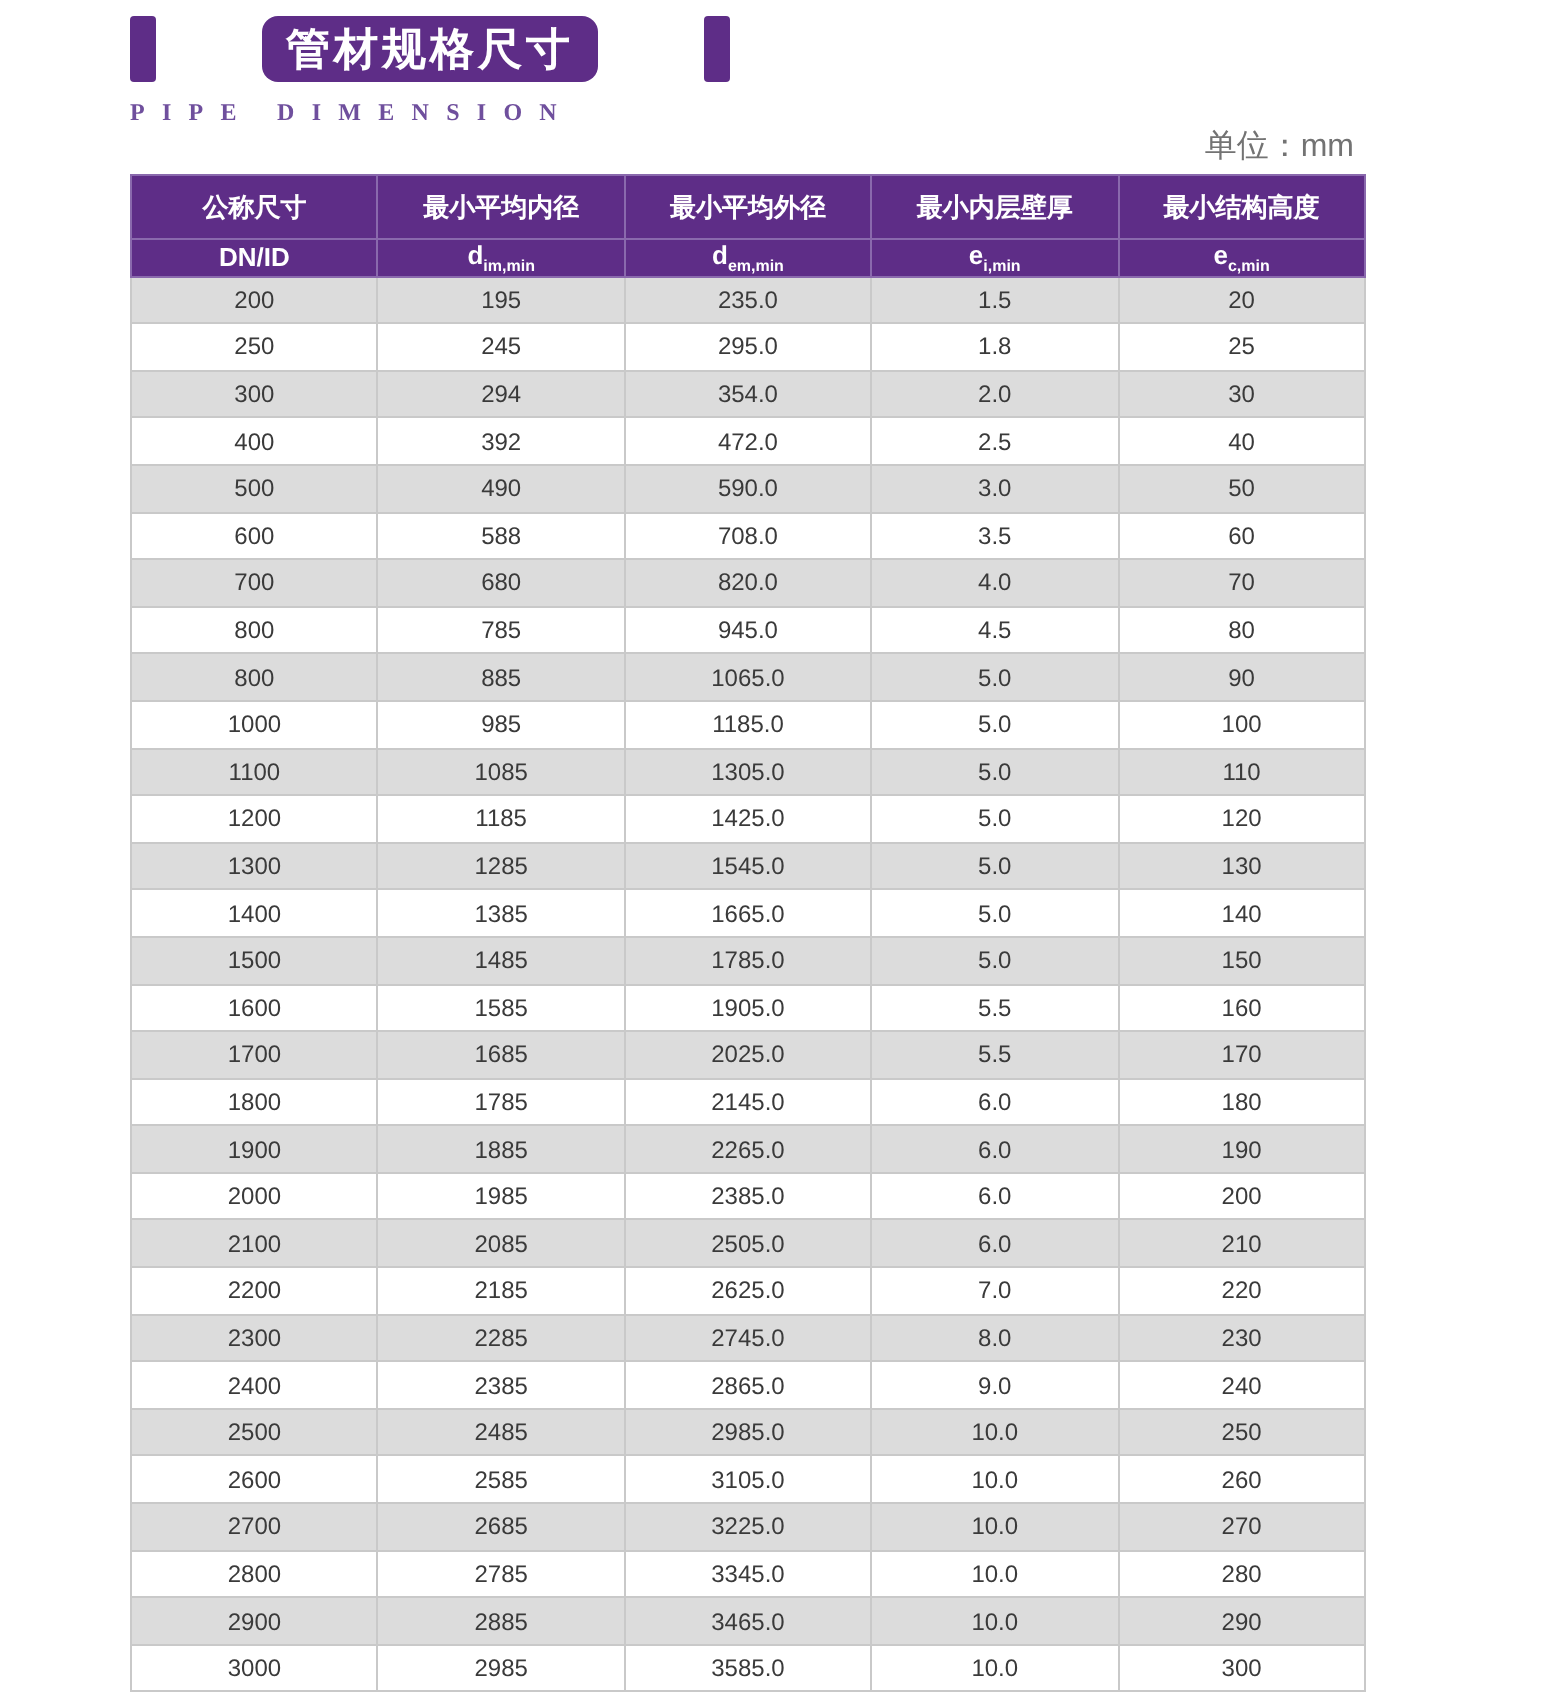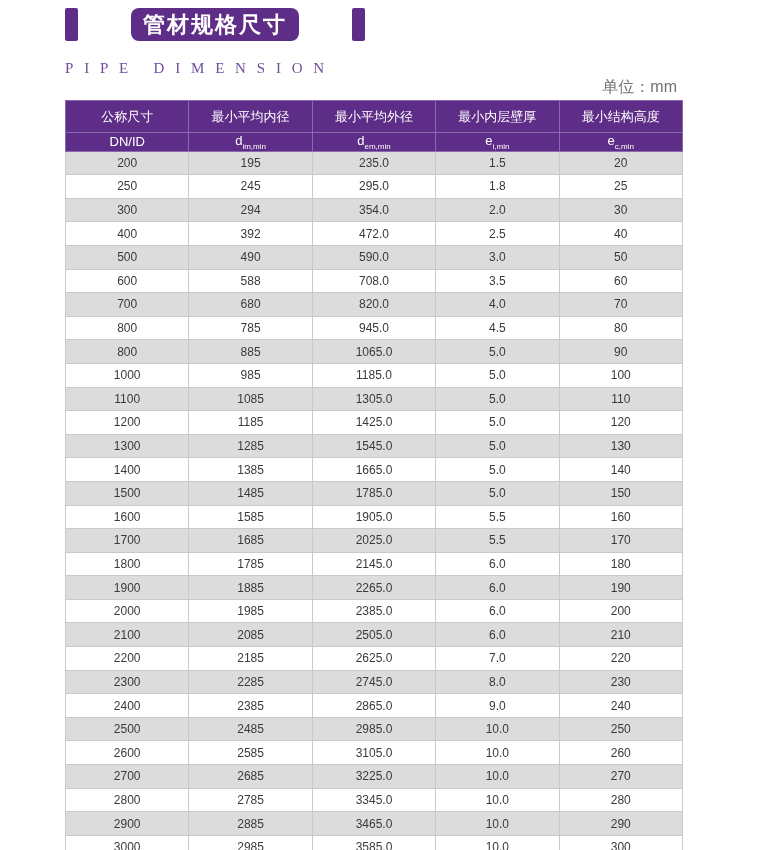--- a/index.html
+++ b/index.html
@@ -21,32 +21,32 @@
   .title-block{padding-top:8px;}
   .title-row{display:flex;height:33px;align-items:stretch;gap:48px;}
   .tbar{width:13px;background:var(--purple);border-radius:2px;flex:0 0 auto;}
   .title-badge{
     margin:0 5px;background:var(--purple);color:#ffffff;
     font-size:22px;font-weight:bold;line-height:33px;
     padding:0 12px;border-radius:8px;letter-spacing:2px;white-space:nowrap;
   }
   .title-en{
     font-family:"Liberation Serif", serif;
-    color:var(--subtitle-purple);font-size:15px;font-weight:400;
-    letter-spacing:0.72em;margin-top:19px;white-space:nowrap;
+    color:var(--subtitle-purple);font-size:12px;font-weight:700;
+    letter-spacing:0.72em;margin-top:8px;white-space:nowrap;
   }
   .unit-row{
     text-align:right;font-size:16px;color:#737373;
     height:16px;line-height:16px;margin:2px 6px 5px 0;
   }
   table.spec-table{
     width:100%;border-collapse:collapse;table-layout:fixed;
   }
   .spec-table th{
-    background:var(--purple);color:#ffffff;font-weight:normal;
+    background:var(--purple);color:#ffffff;font-weight:bold;
     font-size:13px;text-align:center;border:1px solid var(--purple-border);
     padding:0;
   }
   .spec-table thead tr.h1 th{height:32px;}
   .spec-table thead tr.h2 th{height:17px;}
   .spec-table sub{font-size:8px;letter-spacing:0;}
   .spec-table td{
     height:23.6px;text-align:center;font-size:12px;color:var(--text-dark);
     border:1px solid var(--cell-border);padding:0;line-height:1;
   }

